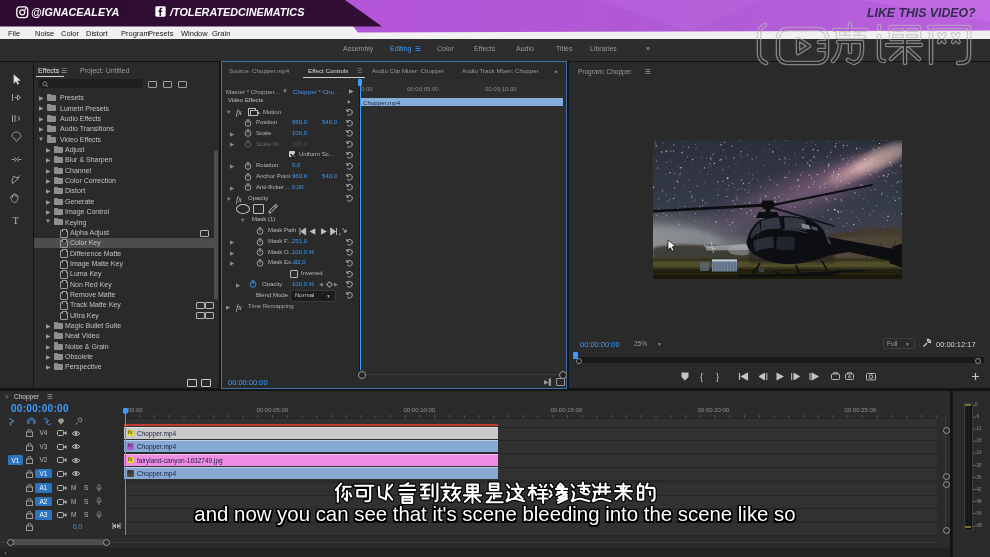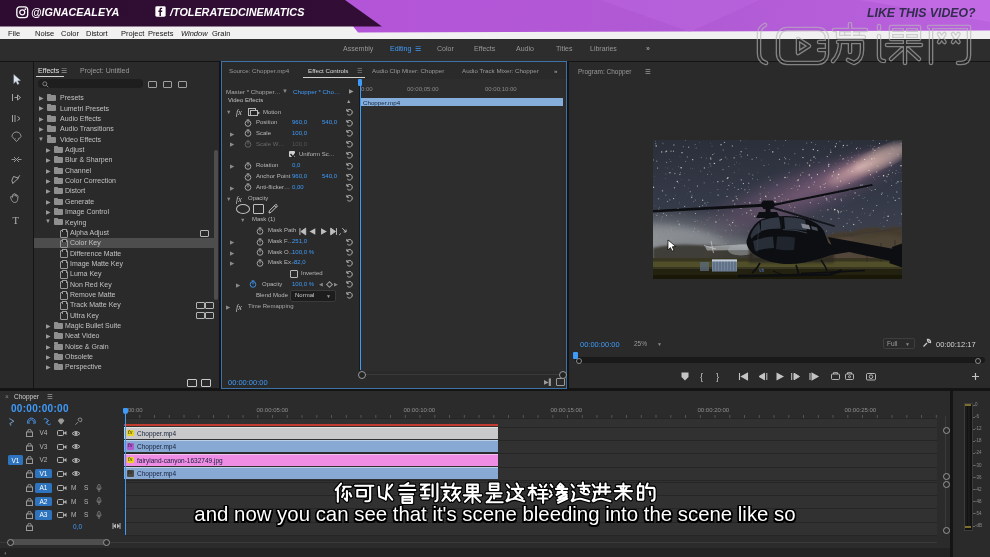--- a/index.html
+++ b/index.html
@@ -9,23 +9,23 @@
 </style>
 </head>
 <body>
 
 <div class="abs" style="left:0;top:24px;width:990px;height:15px;background:#f1f1f1;"></div>
 <div class="abs" style="left:0;top:26px;width:400px;height:13px;font-size:7.5px;color:#141414;">
   <span style="position:absolute;left:8px;top:3px;">File</span>
   <span style="position:absolute;left:35px;top:3px;">Noise</span>
   <span style="position:absolute;left:61px;top:3px;">Color</span>
   <span style="position:absolute;left:86px;top:3px;">Distort</span>
-  <span style="position:absolute;left:121px;top:3px;">Project</span>
+  <span style="position:absolute;left:121px;top:3px;">Program</span>
   <span style="position:absolute;left:148px;top:3px;">Presets</span>
-  <span style="position:absolute;left:181px;top:3px;font-style:italic;">Window</span>
+  <span style="position:absolute;left:181px;top:3px;">Window</span>
   <span style="position:absolute;left:212px;top:3px;">Grain</span>
 </div>
 
 <div class="abs" style="left:0;top:0;width:990px;height:33px;z-index:30;
      background:linear-gradient(100deg,#a855cf 0%,#b455d8 40%,#b05ad4 70%,#bb62de 100%);
      clip-path:polygon(332px 0,990px 0,990px 30.5px,358px 32.5px);"></div>
 <div class="abs" style="left:0;top:0;width:990px;height:33px;z-index:31;opacity:.28;clip-path:polygon(600px 0,760px 0,690px 32px);background:#c76fe8;"></div>
 <div class="abs" style="left:0;top:0;width:990px;height:33px;z-index:31;opacity:.35;
      clip-path:polygon(860px 0,990px 0,990px 22px);background:#cf7af0;"></div>
 <div class="abs" style="left:0;top:0;width:990px;height:27px;z-index:32;

